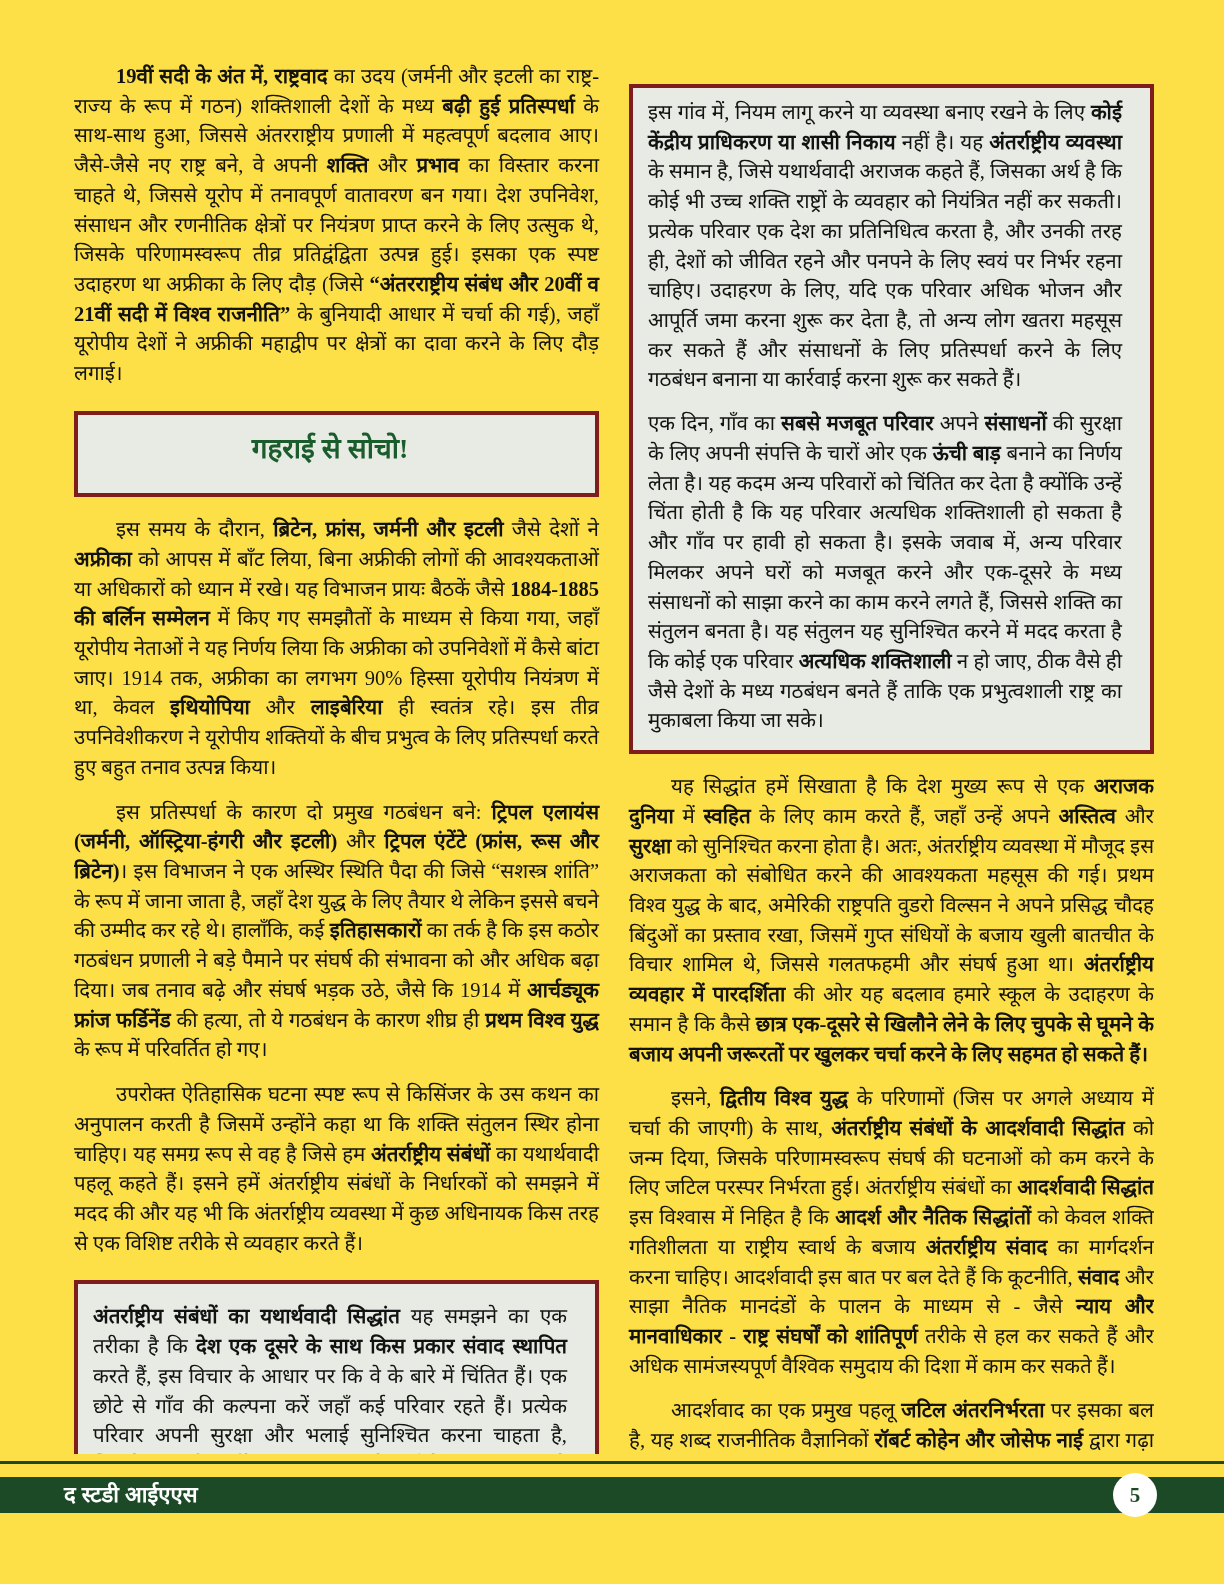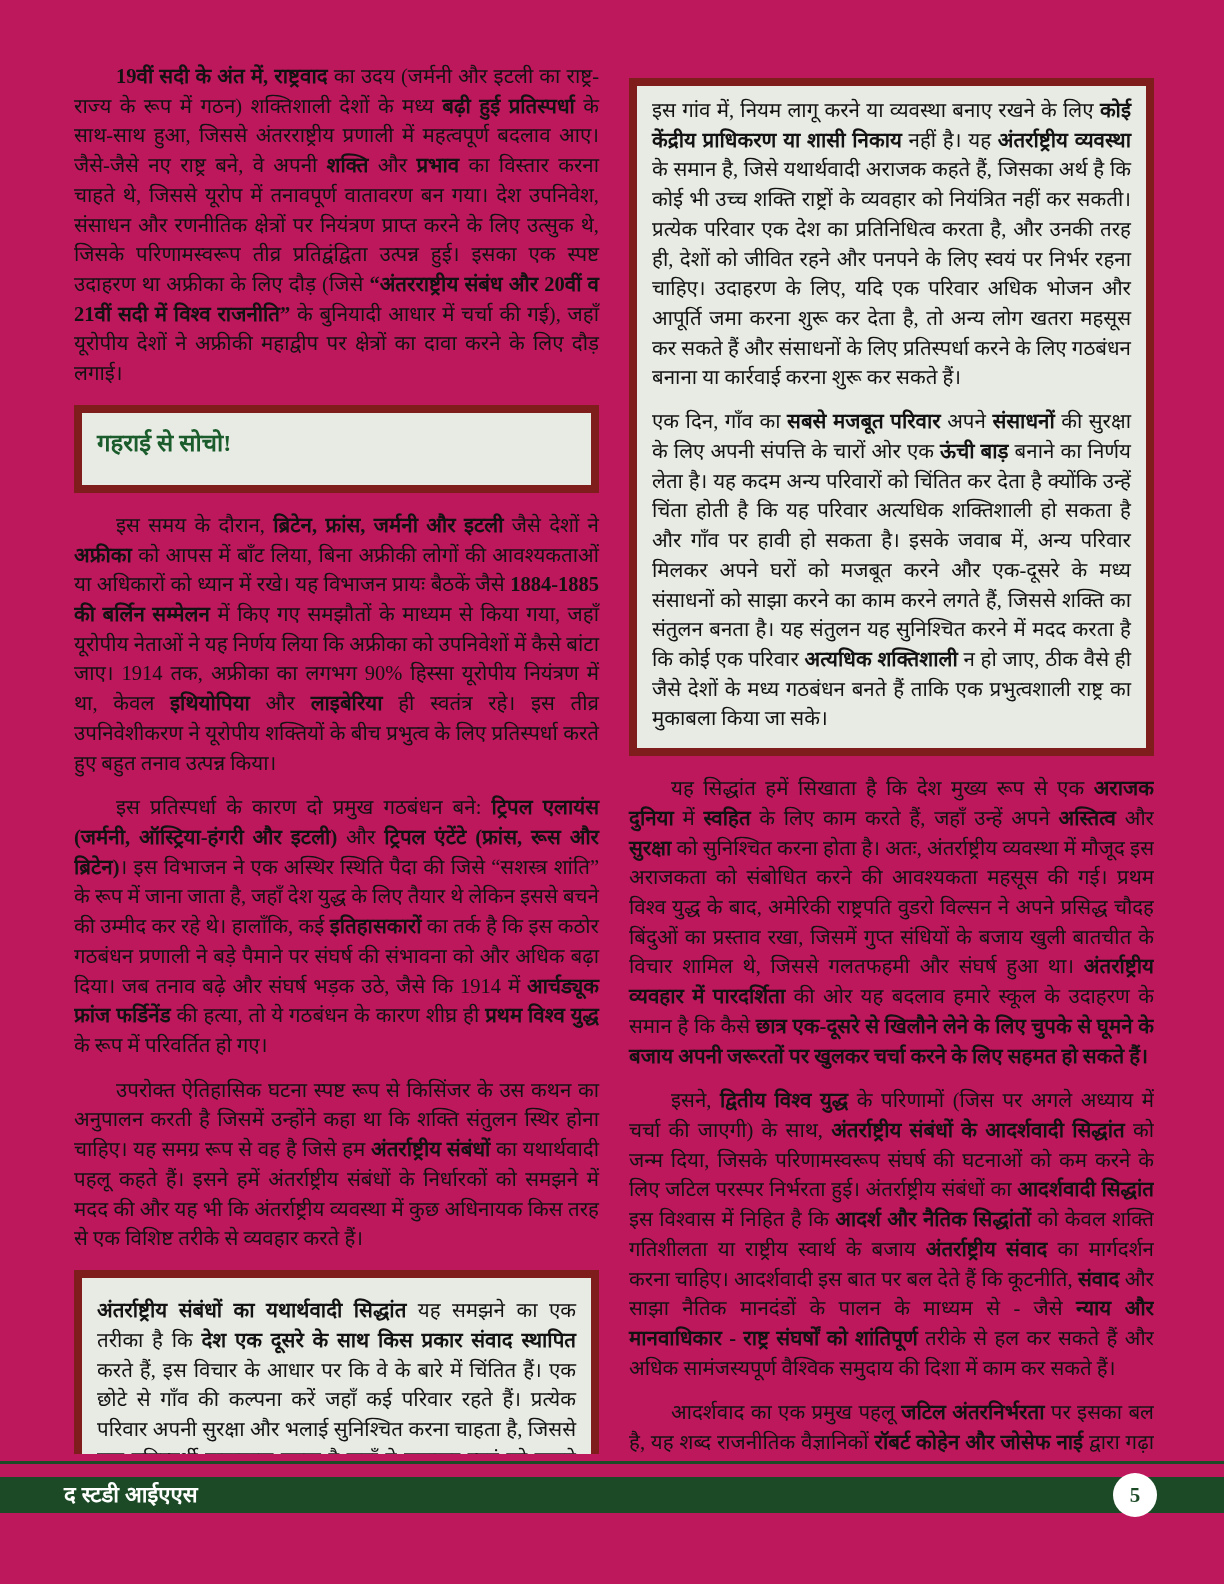--- a/index.html
+++ b/index.html
@@ -2,47 +2,47 @@
 <html lang="hi"><head>
 <meta charset="utf-8">
 <style>
   html,body { margin:0; padding:0; }
   body {
     width:1224px; height:1584px;
     background:#ffffff;
     font-family:"Liberation Serif", "DejaVu Serif", serif;
     color:#121212;
   }
-  .page { position:relative; width:1224px; height:1584px; overflow:hidden; background:#be185d; }
+  .page { position:relative; width:1224px; height:1584px; overflow:hidden; background:#fde047; }
 
   .columns {
     position:absolute; top:62px; left:74px; right:70px;
     height:1392px; overflow:hidden;
     display:flex; gap:30px;
   }
   .col {
     width:525px; flex:0 0 525px;
     font-size:20.5px; line-height:1.45;
     text-align:justify;
   }
   p.body-para { margin:0 0 15px 0; text-indent:42px; }
   p.no-indent { text-indent:0; }
 
   .box {
     background:#e8ebe4;
-    border:8px solid #7f1d1d;
-    padding:10px 15px 12px 15px;
-    margin:16px 0 18px 0;
+    border:4px solid #7f1d1d;
+    padding:10px 28px 12px 15px;
+    margin:22px 0 18px 0;
     text-align:justify;
   }
   .box p { margin:8px 0; text-indent:0; }
   .think-box { line-height:1.58; }
   .think-title {
-    color:#1a5c2b; font-weight:bold; font-size:24px;
-    margin:2px 0 10px 0 !important; text-align:left;
+    color:#1a5c2b; font-weight:bold; font-size:28px;
+    margin:2px 0 10px 0 !important; text-align:center;
   }
   .village-box p { margin:0 0 14px 0; }
   .village-box p:last-child { margin-bottom:2px; }
 
   b { font-weight:bold; }
 
   .footer-rule {
     position:absolute; left:0; width:1224px; top:1461px; height:3px;
     background:#1c4a26;
   }

